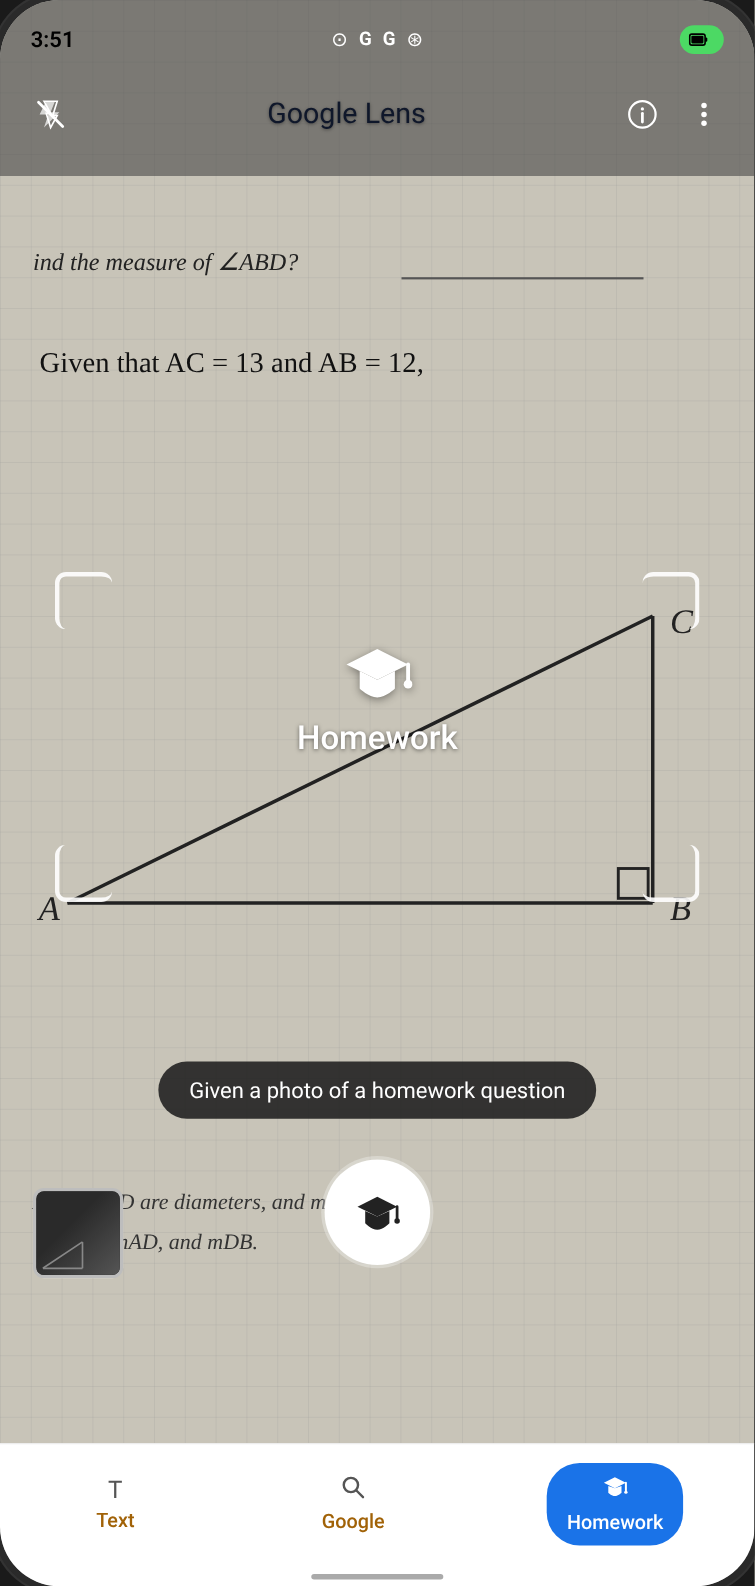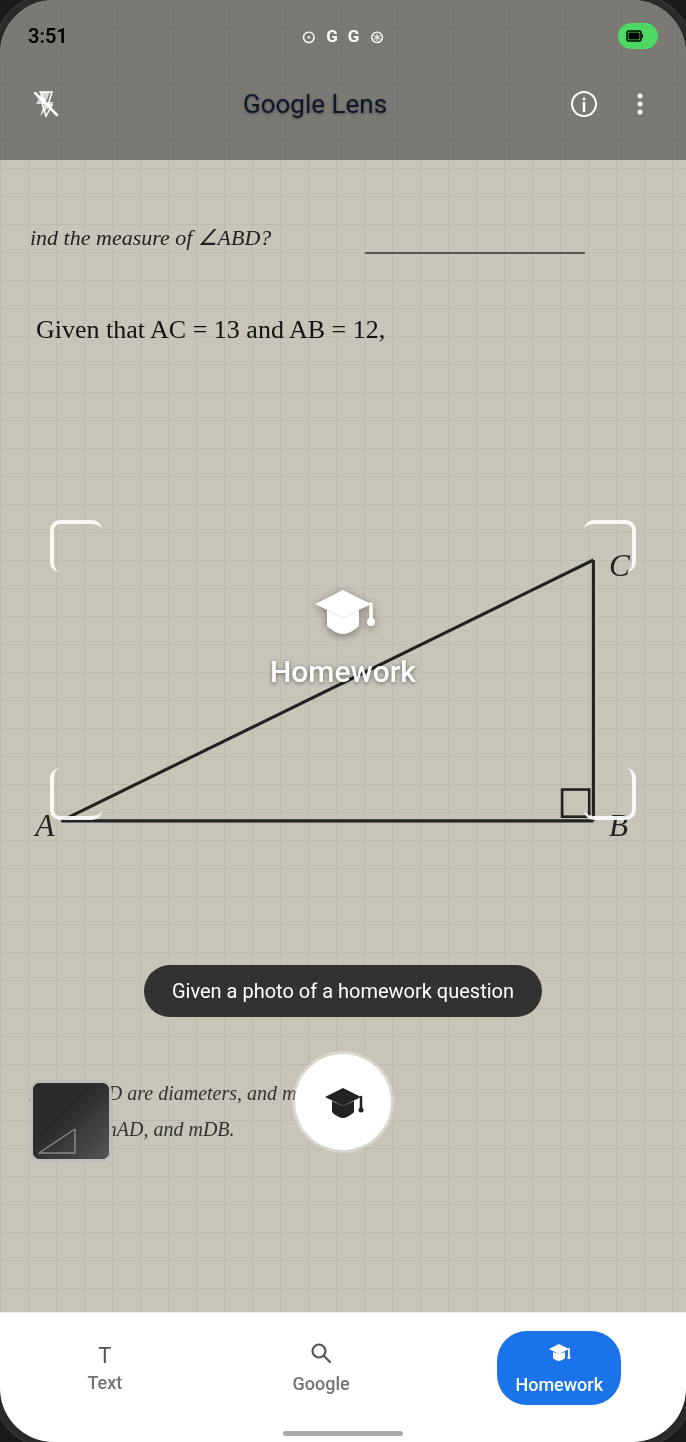--- a/index.html
+++ b/index.html
@@ -339,21 +339,21 @@
       border-radius: 30px;
       min-width: 80px;
     }
 
     .tab-item.active {
       background: #1a73e8;
     }
 
     .tab-label {
       font-size: 18px;
-      color: #737373;
+      color: #a16207;
       font-weight: 500;
     }
 
     .tab-item.active .tab-label {
       color: #fff;
     }
 
     .tab-icon {
       font-size: 22px;
       color: #555;

